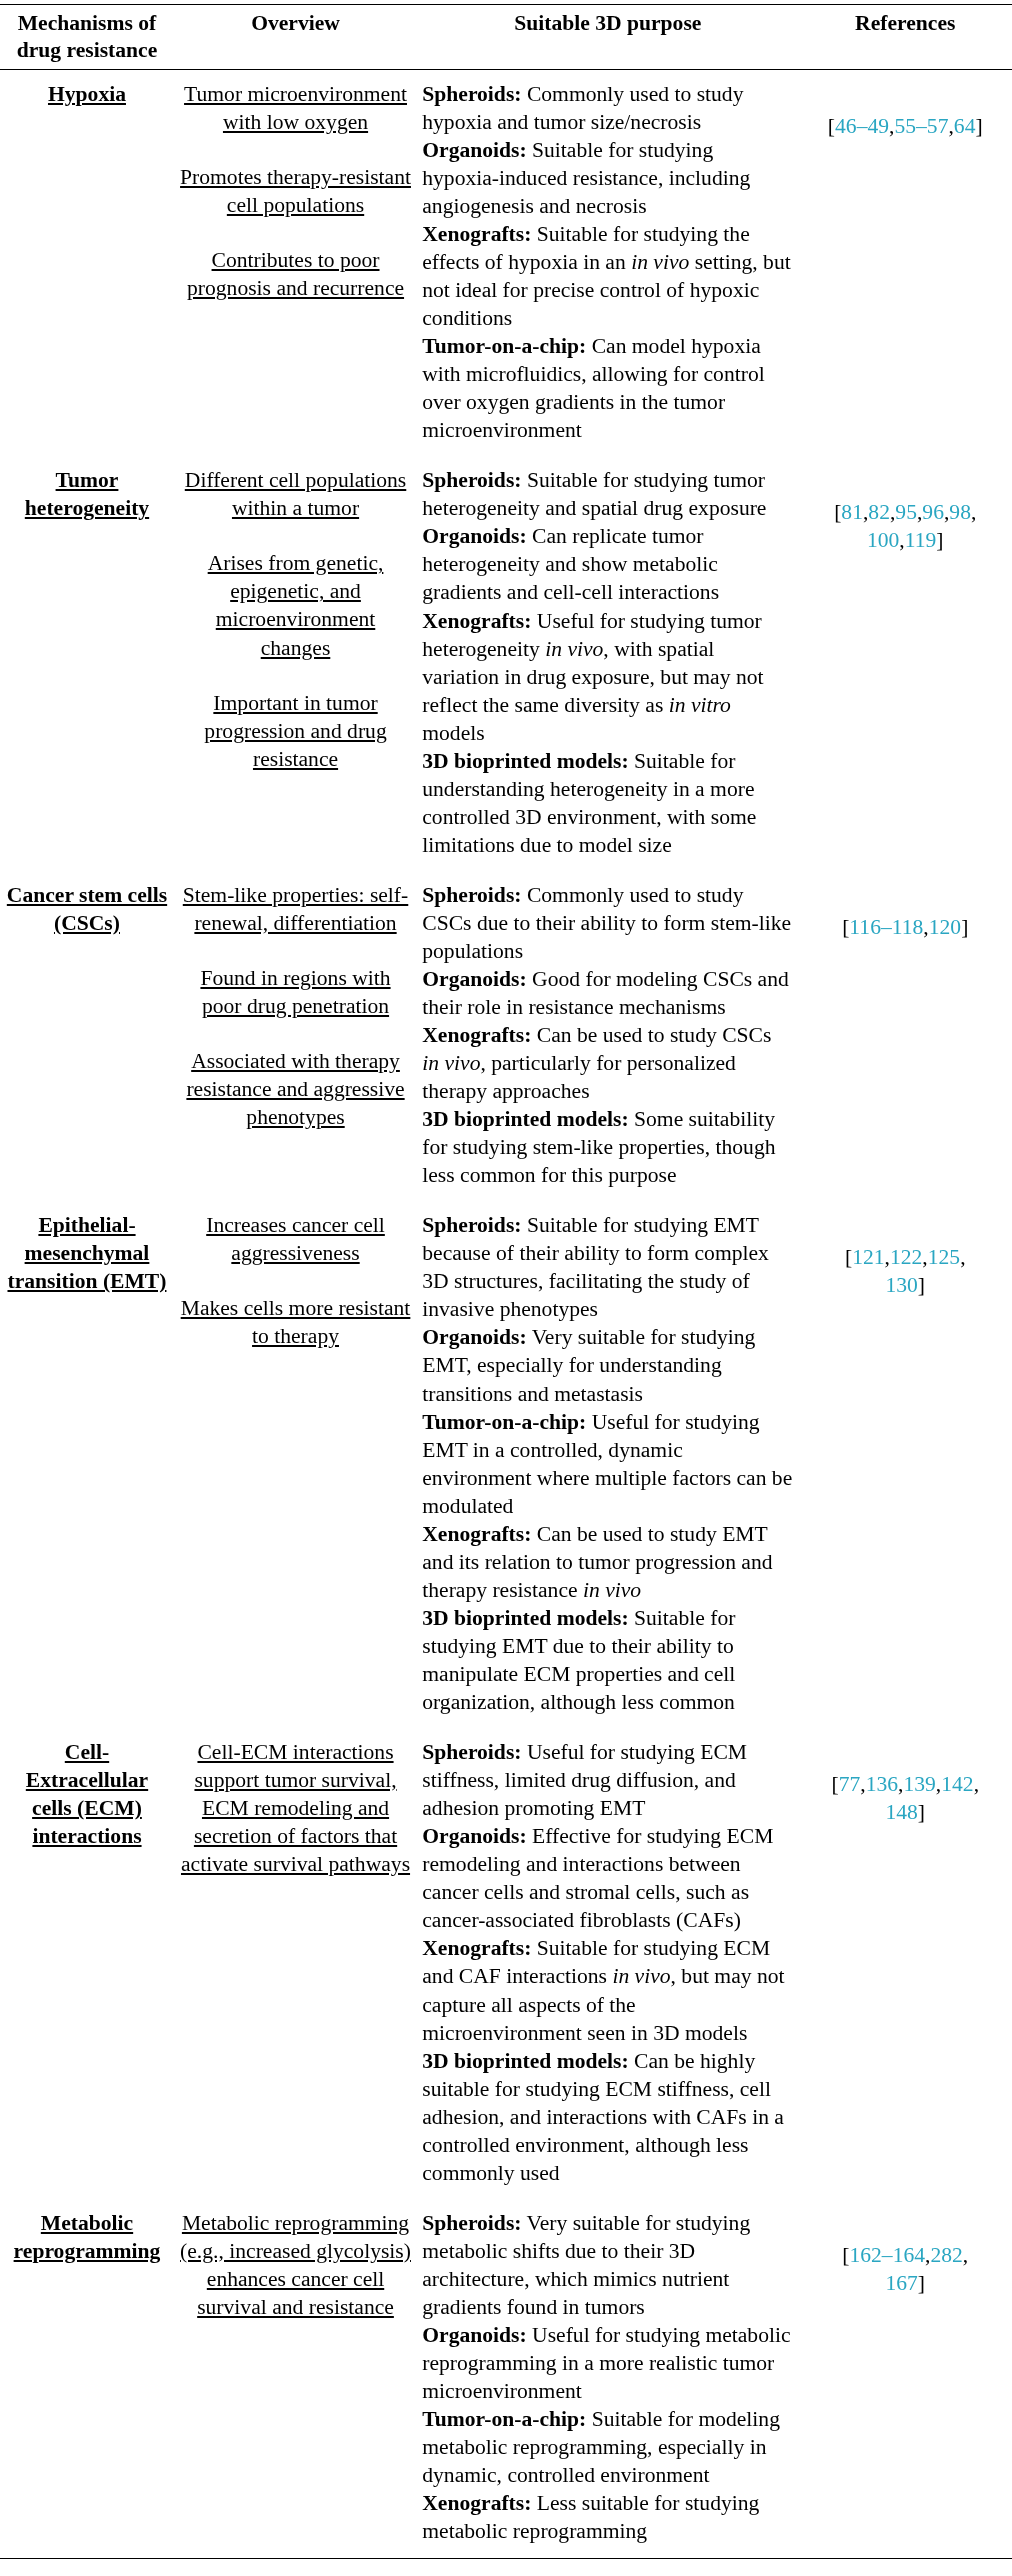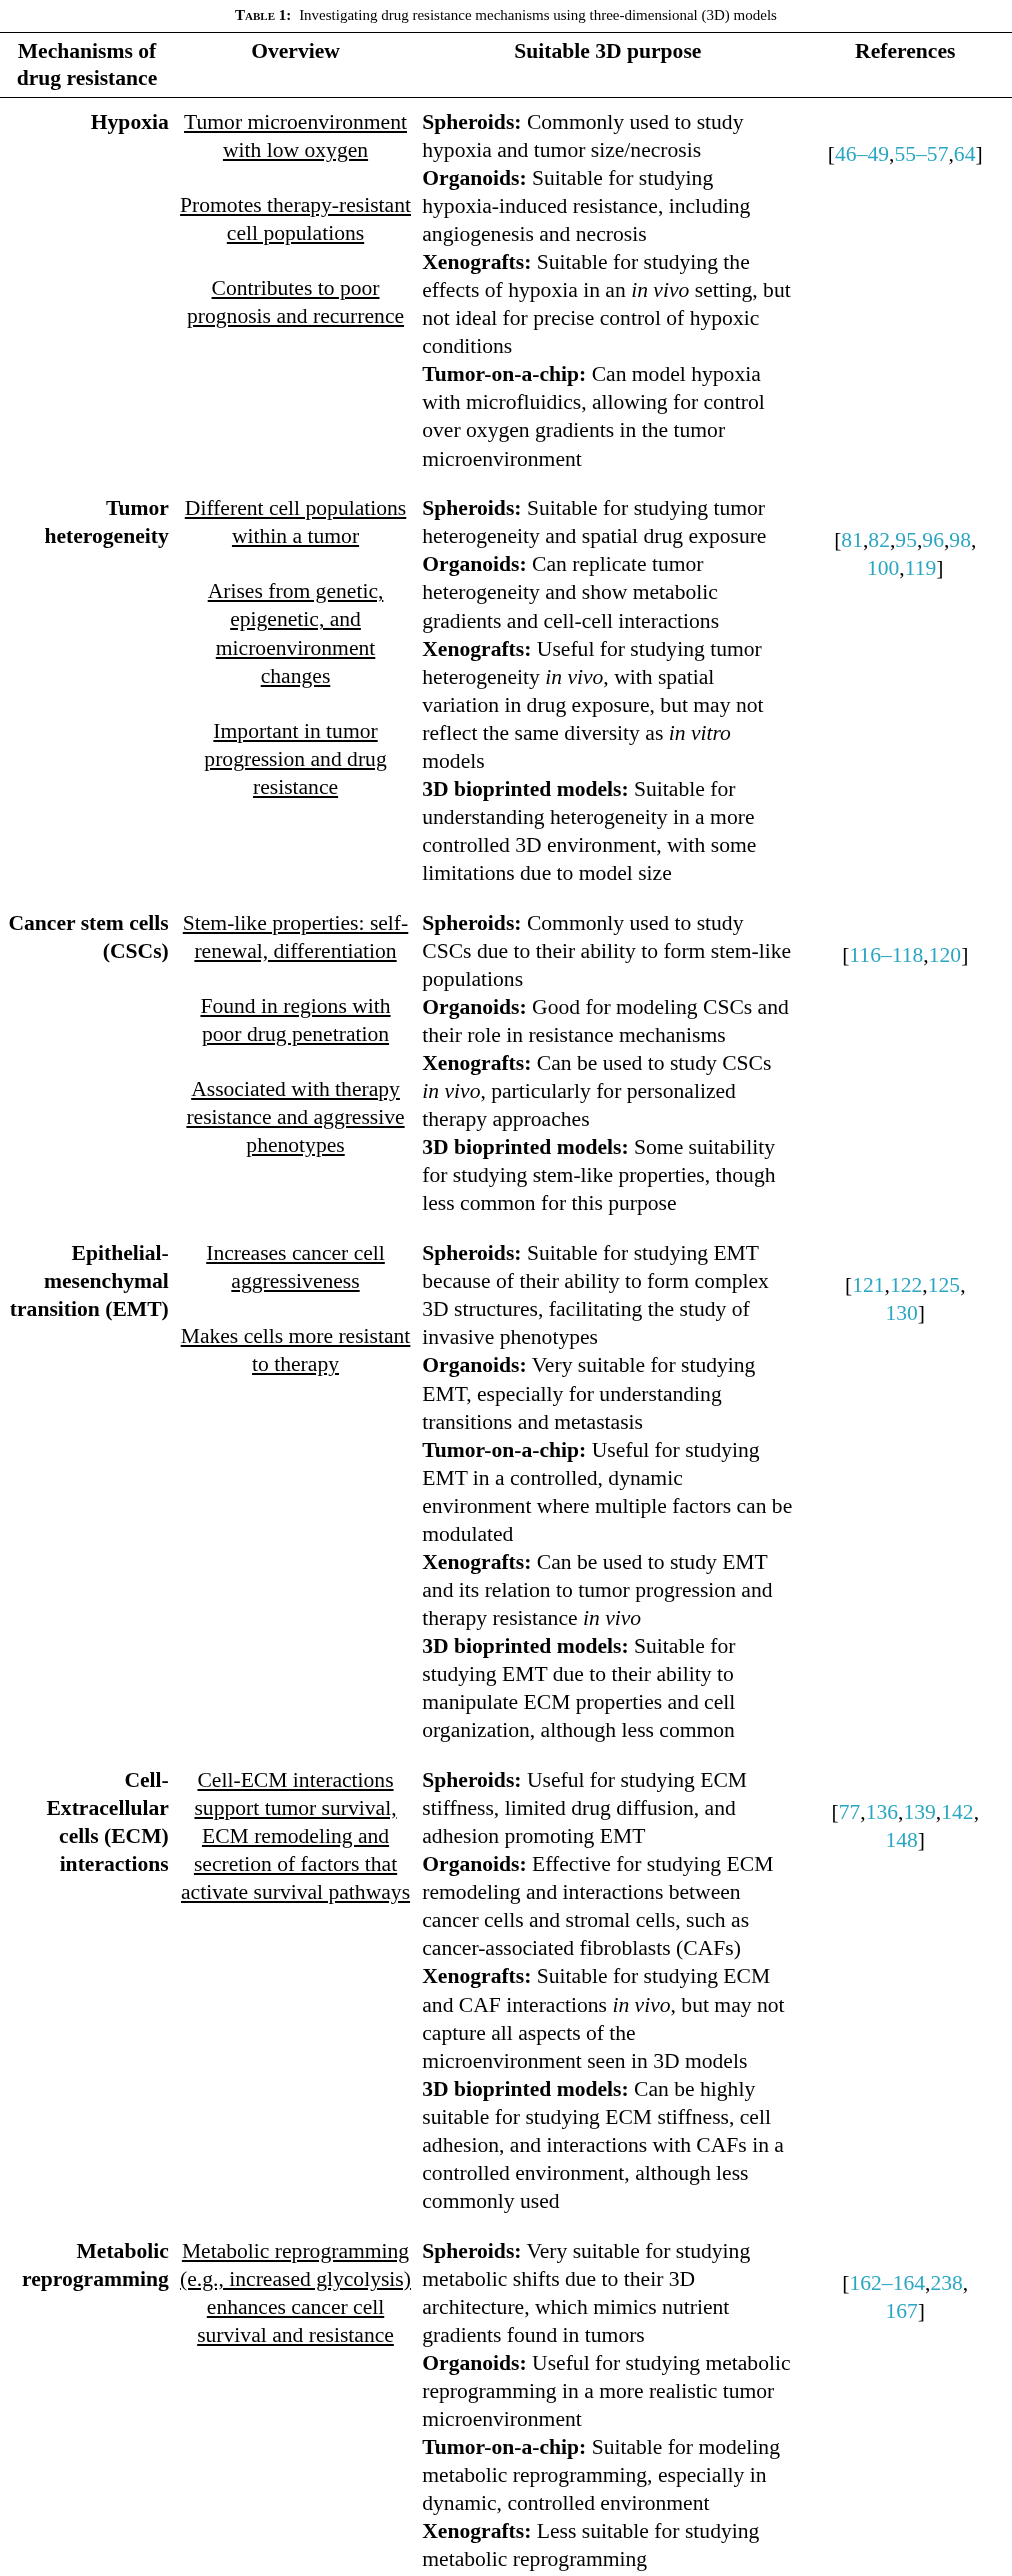--- a/index.html
+++ b/index.html
@@ -44,42 +44,38 @@
     line-height: 1.25;
   }
   th.col-mech, td.col-mech { width: 17%; }
   th.col-ov,   td.col-ov   { width: 24%; }
   th.col-models, td.col-models { width: 38%; }
   th.col-refs, td.col-refs { width: 21%; }
   td {
     vertical-align: top;
     padding: 9.3px 5.2px 12.4px;
   }
-  td.col-mech { text-align: right; }
+  td.col-mech { text-align: center; text-decoration: underline; }
   .mech-name { font-weight: bold; }
   td.col-ov { text-align: center; }
   .ov-p { margin: 0 0 27px; text-decoration: underline; }
   .ov-p:last-child { margin-bottom: 0; }
   td.col-models { text-align: left; margin-left: 15px; }
   .model-p { margin: 0; }
   .model-name { font-weight: bold; }
   td.col-refs { text-align: center; }
   .ref-wrap { display: inline-block; max-width: 155px; text-align: center; margin-top: 32px; }
   .ref-unit { display: inline-block; white-space: nowrap; }
   .ref-link { color: var(--ref-color); cursor: pointer; }
 </style>
 </head>
 <body>
 
 <div class="page">
 
-  <div class="caption">
-    <span class="cap-label">Table 1:</span>
-    <span class="cap-text">Investigating drug resistance mechanisms using three-dimensional (3D) models</span>
-  </div>
 
   <table class="data-table">
     <thead>
       <tr>
         <th class="col-mech">Mechanisms of drug resistance</th>
         <th class="col-ov">Overview</th>
         <th class="col-models">Suitable 3D purpose</th>
         <th class="col-refs">References</th>
       </tr>
     </thead>
@@ -173,19 +169,19 @@
           </td>
           <td class="col-ov">
             <p class="ov-p">Metabolic reprogramming (e.g., increased glycolysis) enhances cancer cell survival and resistance</p>
           </td>
           <td class="col-models">
             <p class="model-p"><span class="model-name">Spheroids:</span> <span class="model-text">Very suitable for studying metabolic shifts due to their 3D architecture, which mimics nutrient gradients found in tumors</span></p>
             <p class="model-p"><span class="model-name">Organoids:</span> <span class="model-text">Useful for studying metabolic reprogramming in a more realistic tumor microenvironment</span></p>
             <p class="model-p"><span class="model-name">Tumor-on-a-chip:</span> <span class="model-text">Suitable for modeling metabolic reprogramming, especially in dynamic, controlled environment</span></p>
             <p class="model-p"><span class="model-name">Xenografts:</span> <span class="model-text">Less suitable for studying metabolic reprogramming</span></p>
           </td>
-          <td class="col-refs"><span class="ref-wrap"><span class="ref-unit">[<span class="ref-link">162–164</span>,</span><span class="ref-unit"><span class="ref-link">238</span>,</span><span class="ref-unit"><span class="ref-link">167</span>]</span></span></td>
+          <td class="col-refs"><span class="ref-wrap"><span class="ref-unit">[<span class="ref-link">162–164</span>,</span><span class="ref-unit"><span class="ref-link">282</span>,</span><span class="ref-unit"><span class="ref-link">167</span>]</span></span></td>
         </tr>
       </tbody>
   </table>
 
 </div>
 
 
 </body></html>

